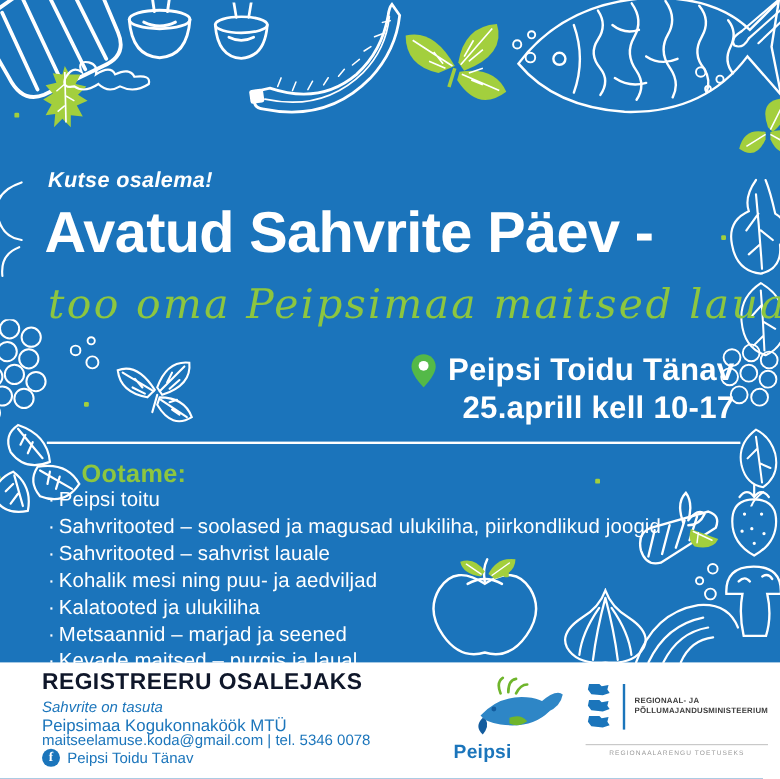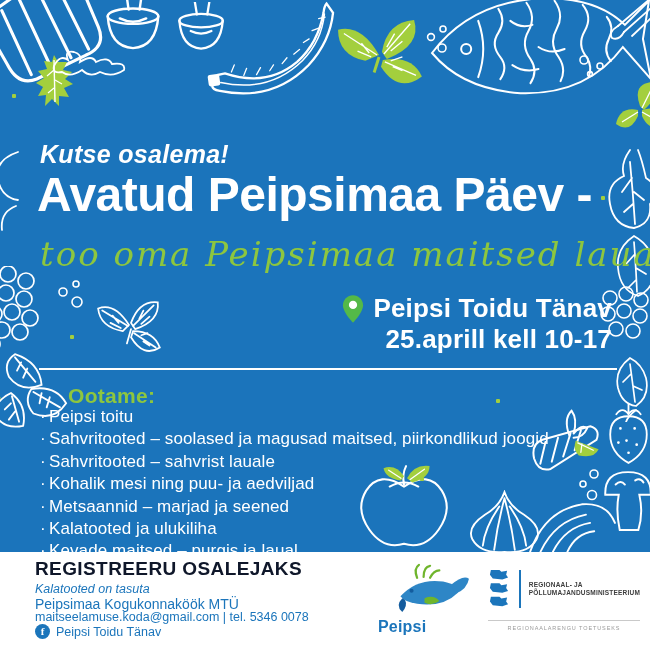--- a/index.html
+++ b/index.html
@@ -7,21 +7,21 @@
     position:relative;width:650px;height:649px;overflow:hidden;
     background:#1B74BB;
     font-family:"Liberation Sans",sans-serif;
   }
   .doodle{position:absolute;z-index:1;pointer-events:none;}
   .doodle svg{display:block;}
   .gdot{position:absolute;width:4px;height:4px;background:#A3CF3D;border-radius:1px;z-index:1;}
 
   .kicker{
     position:absolute;left:40px;top:140px;z-index:2;
-    color:#fff;font-size:25px;font-style:italic;font-weight:600;letter-spacing:.3px;
+    color:#fff;font-size:18px;font-style:italic;font-weight:600;letter-spacing:.3px;
   }
   .title{
     position:absolute;left:37px;top:167px;z-index:2;
     color:#fff;font-size:48px;font-weight:700;letter-spacing:-.5px;white-space:nowrap;
   }
   .tagline{
     position:absolute;left:40px;top:234px;z-index:2;
     color:#8DC63F;font-family:"DejaVu Serif",serif;font-style:italic;
     font-size:34px;letter-spacing:2px;white-space:nowrap;
   }
@@ -339,21 +339,21 @@
   </div>
 
   <span class="gdot" style="left:12px;top:94px;"></span>
   <span class="gdot" style="left:70px;top:335px;"></span>
   <span class="gdot" style="left:496px;top:399px;"></span>
   <span class="gdot" style="left:601px;top:196px;"></span>
   <span class="gdot" style="left:420px;top:477px;"></span>
 
   <div class="kicker">Kutse osalema!</div>
 
-  <div class="title">Avatud Peipsimaa Päev -</div>
+  <div class="title">Avatud Sahvrite Päev -</div>
 
   <div class="tagline">too oma Peipsimaa maitsed lauale</div>
 
   <div class="locblock">
     <div class="locline1">
       <span class="doodle" style="position:static;">
         <svg width="22" height="30" viewBox="0 0 24 32">
           <path d="M12,1 C5.9,1 1,5.9 1,12 c0,8 11,19 11,19 s11,-11 11,-19 C23,5.9 18.1,1 12,1 Z" fill="#54B948"></path>
           <circle cx="12" cy="11.5" r="4.5" fill="#FFFFFF"></circle>
         </svg>
@@ -362,32 +362,32 @@
     </div>
     <div class="locdate">25.aprill kell 10-17</div>
   </div>
 
   <div class="divider"></div>
 
   <div class="ootame">Ootame:</div>
 
   <ul class="expectlist">
     <li><span class="b">·</span><span>Peipsi toitu</span></li>
-    <li><span class="b">·</span><span>Sahvritooted – soolased ja magusad maitsed, piirkondlikud joogid</span></li>
+    <li><span class="b">·</span><span>Sahvritooted – soolased ja magusad ulukiliha, piirkondlikud joogid</span></li>
     <li><span class="b">·</span><span>Sahvritooted – sahvrist lauale</span></li>
     <li><span class="b">·</span><span>Kohalik mesi ning puu- ja aedviljad</span></li>
+    <li><span class="b">·</span><span>Kalatooted ja ulukiliha</span></li>
     <li><span class="b">·</span><span>Metsaannid – marjad ja seened</span></li>
-    <li><span class="b">·</span><span>Kalatooted ja ulukiliha</span></li>
     <li><span class="b">·</span><span>Kevade maitsed – purgis ja laual</span></li>
   </ul>
 
   <div class="footer"></div>
 
   <div class="reg-heading" style="z-index:11;">REGISTREERU OSALEJAKS</div>
-  <div class="f-note" style="z-index:11;">Kalatooted on tasuta</div>
+  <div class="f-note" style="z-index:11;">Sahvrite on tasuta</div>
   <div class="f-org" style="z-index:11;">Peipsimaa Kogukonnaköök MTÜ</div>
   <div class="f-contact" style="z-index:11;">maitseelamuse.koda@gmail.com | tel. 5346 0078</div>
 
   <div class="f-fb" style="z-index:11;">
     <span class="fb-icon">f</span>
     <span>Peipsi Toidu Tänav</span>
   </div>
 
   <div class="pt-logo" style="z-index:11;">
     <svg width="86" height="50" viewBox="0 0 90 54" style="margin-left:10px;">

